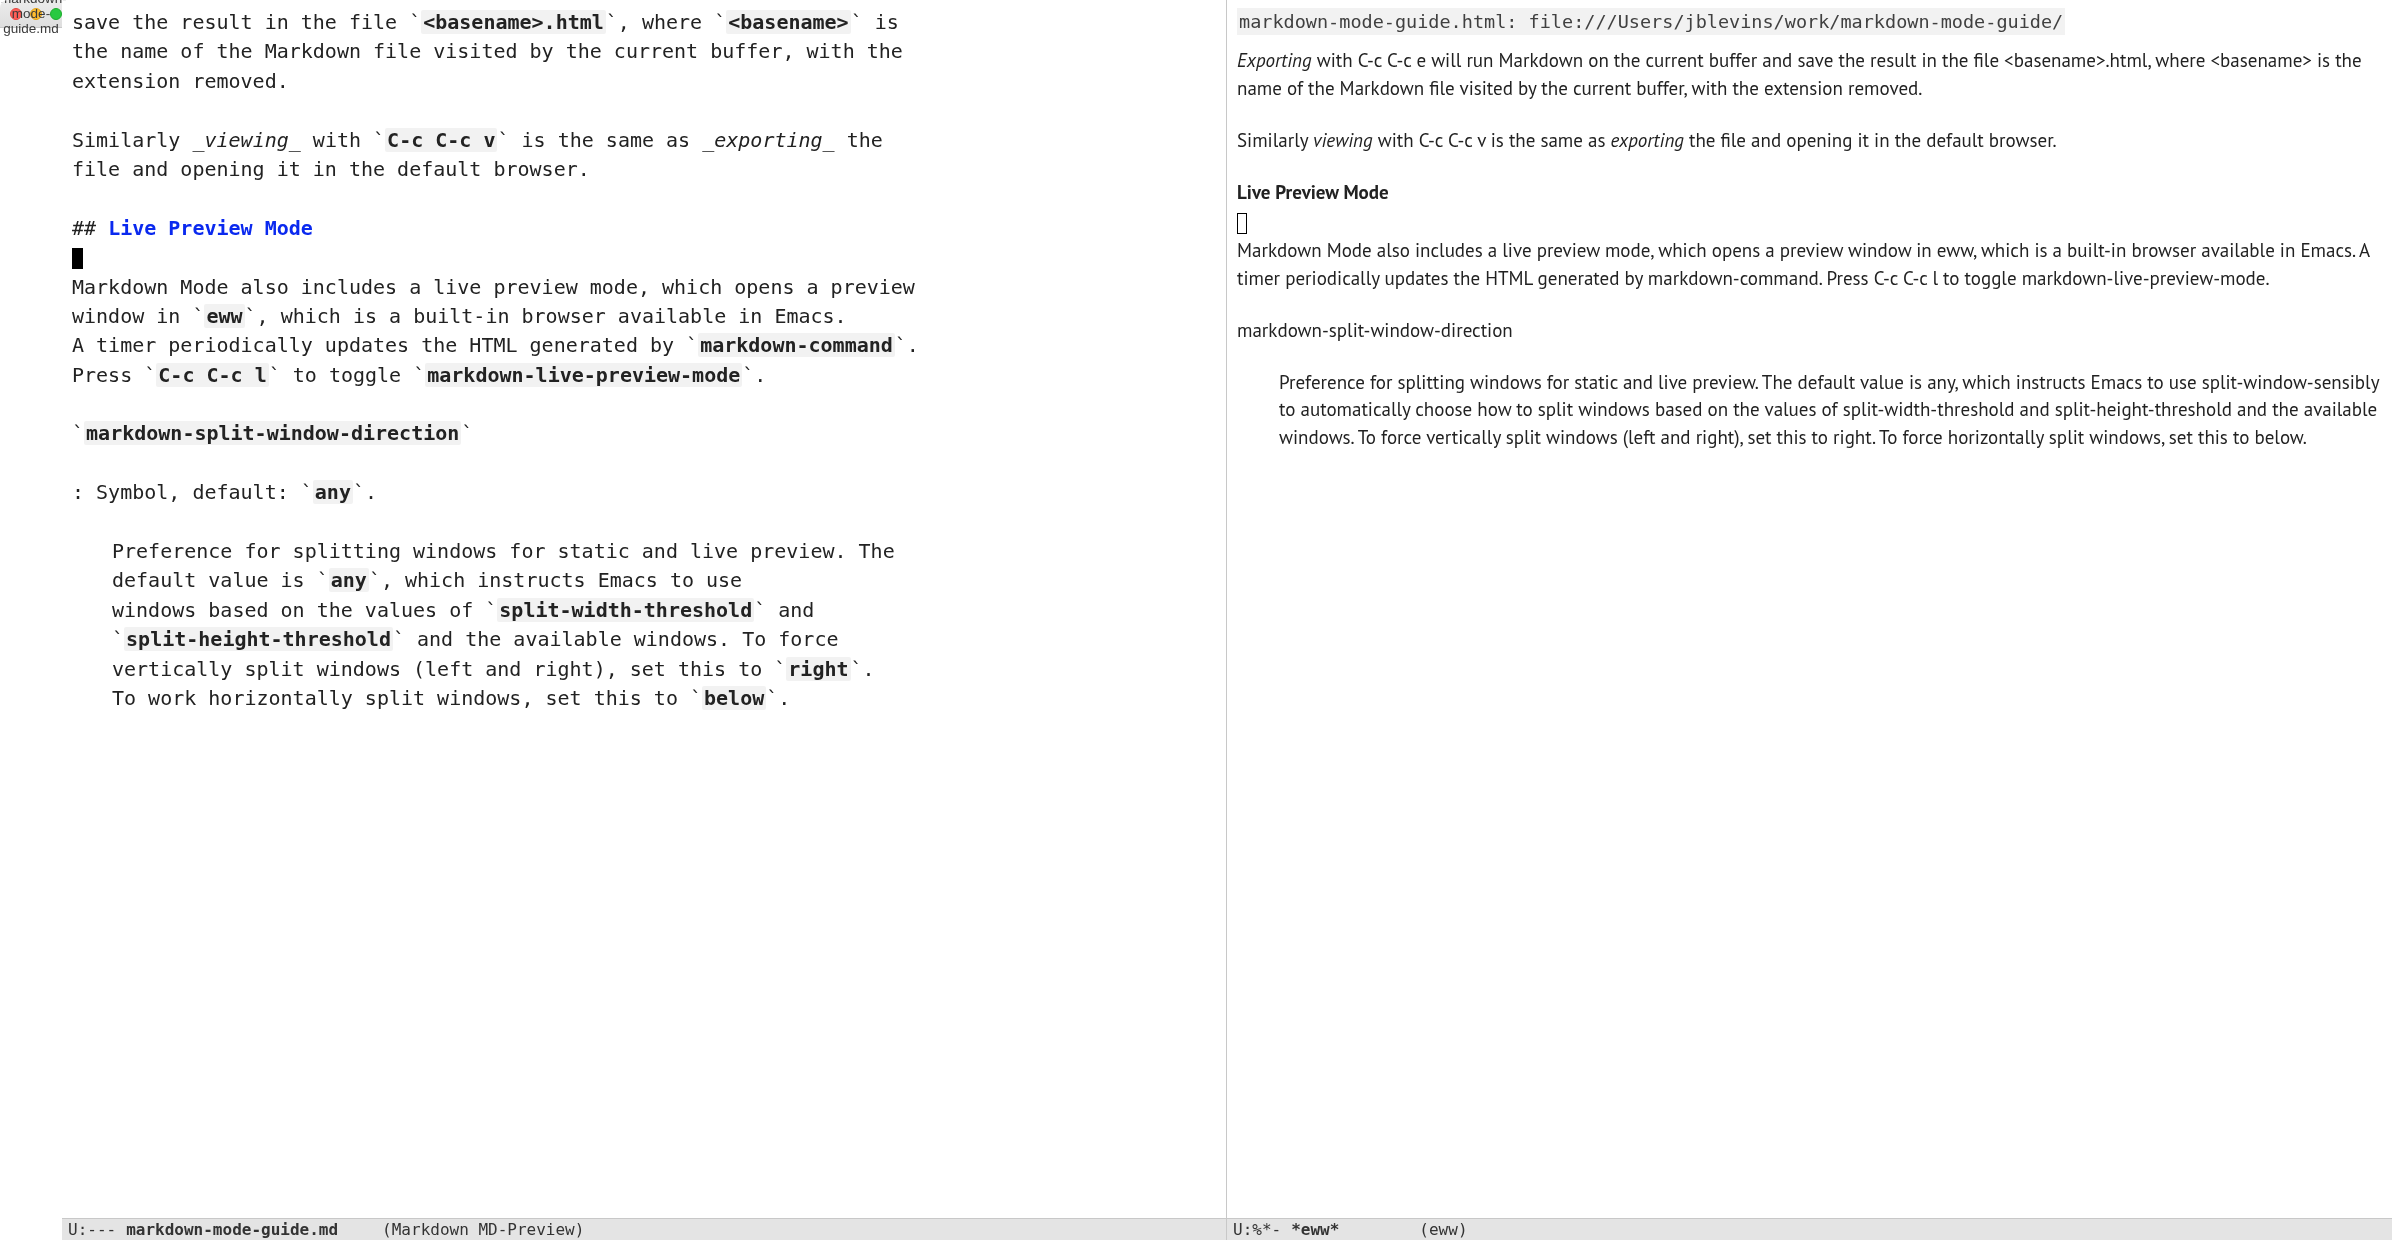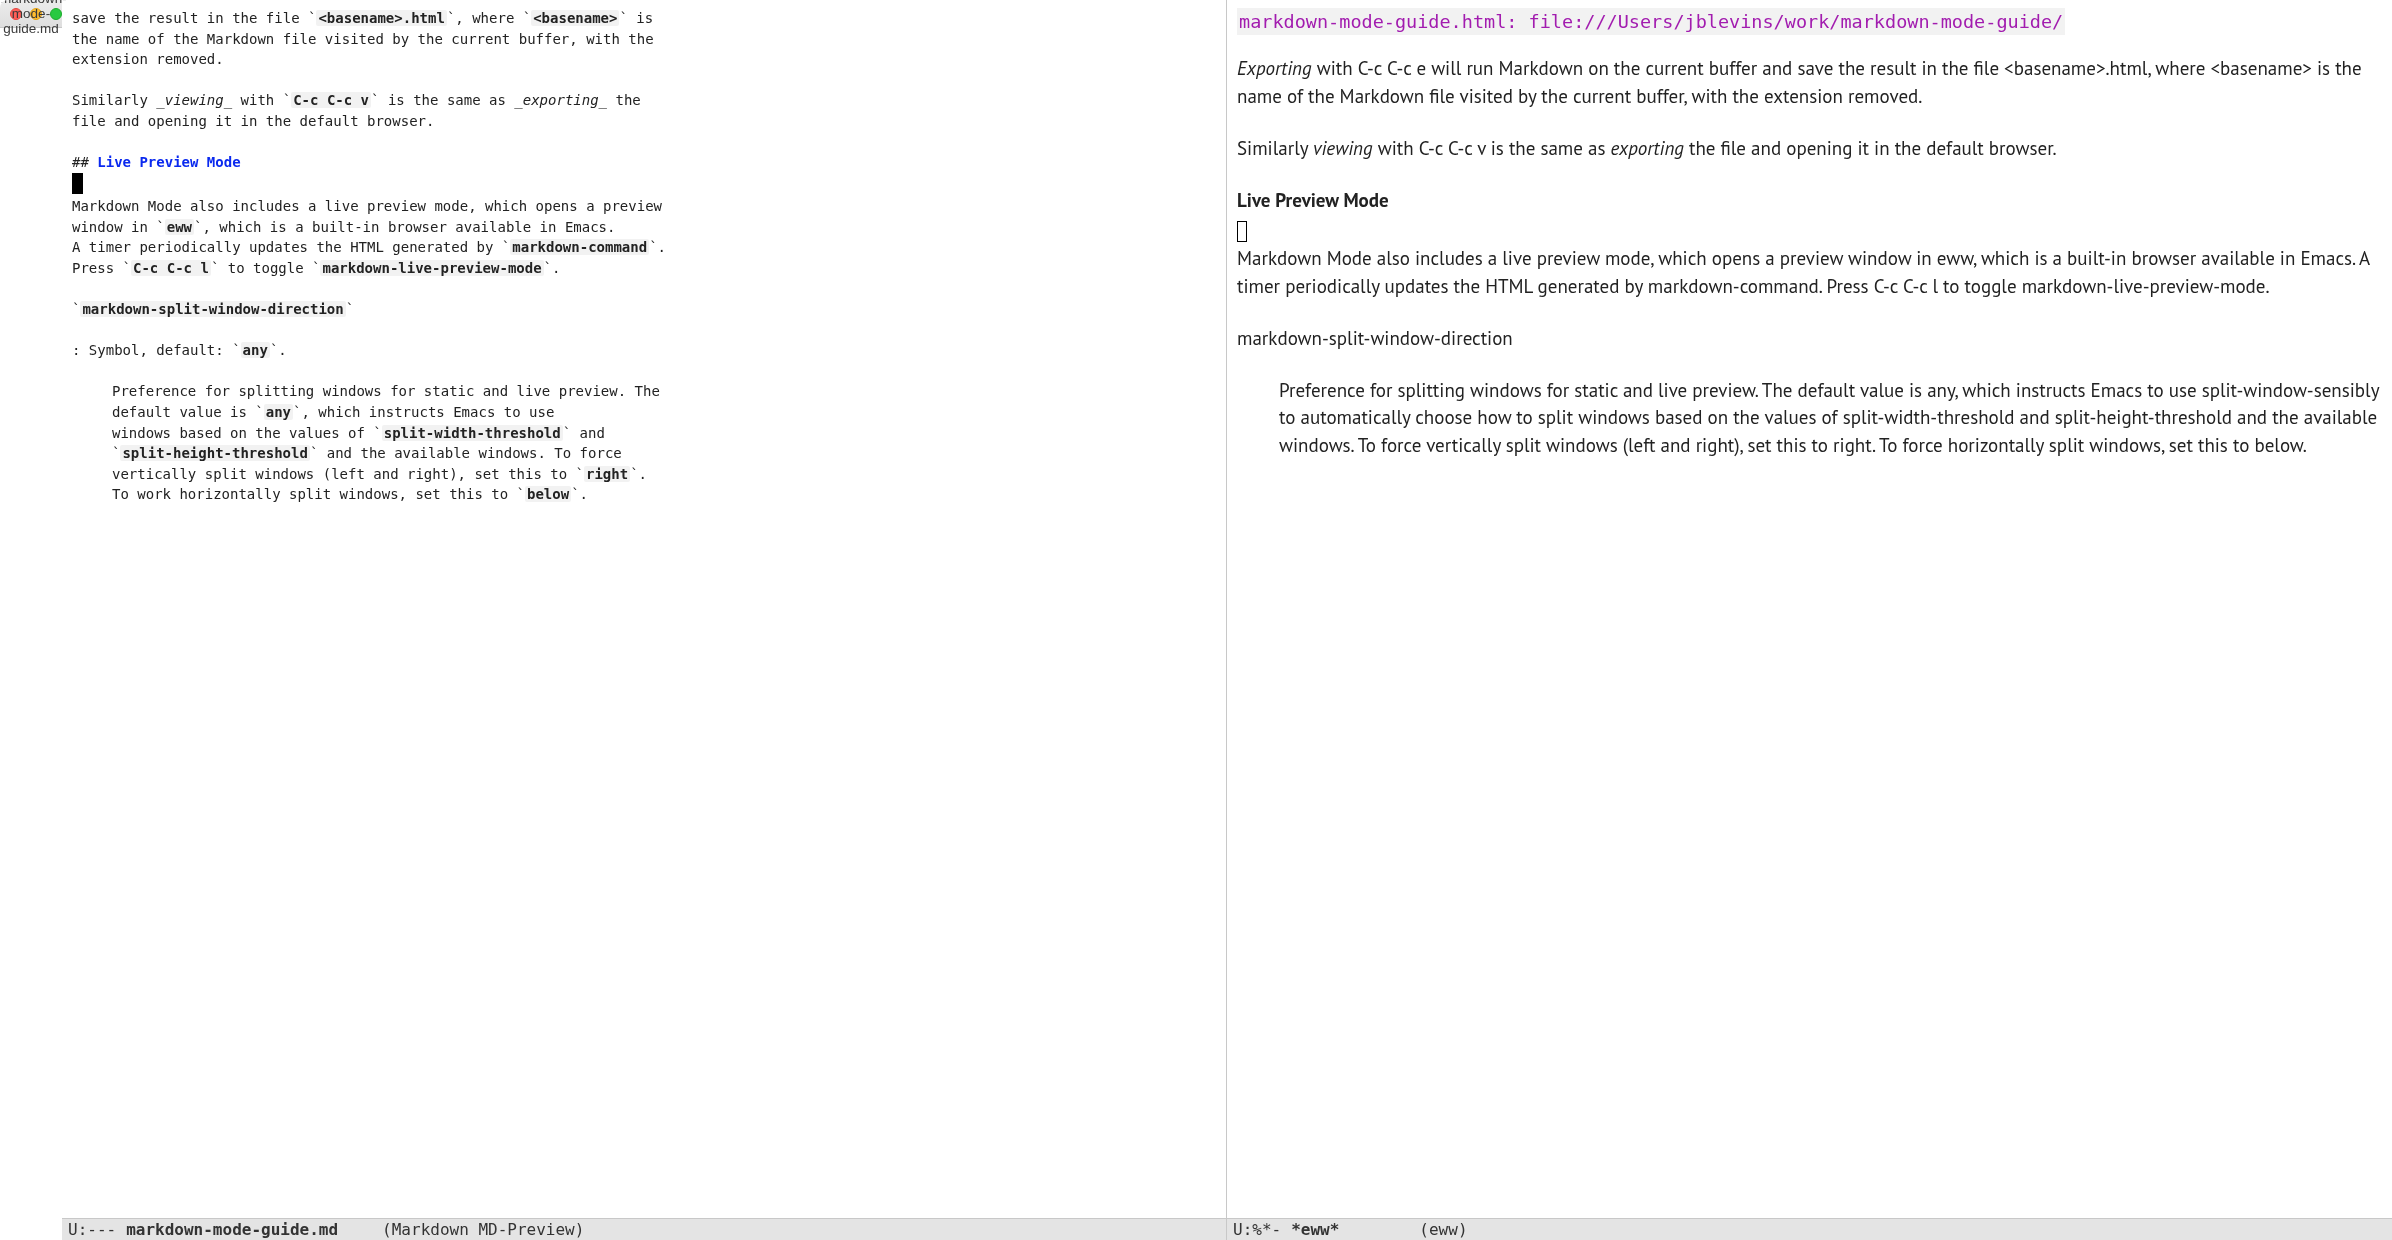--- a/index.html
+++ b/index.html
@@ -53,21 +53,21 @@
     width: 50%;
     display: flex;
     flex-direction: column;
     min-height: 0;
   }
   .pane.left { border-right: 1px solid #c8c8c8; }
   .buffer {
     flex: 1;
     overflow: hidden;
     padding: 8px 10px 8px 10px;
-    font-size: 14px;
+    font-size: 20px;
     line-height: 1.47;
   }
   .buffer.left-md {
     font-family: "Menlo","Consolas",monospace;
     color: #222;
   }
   .buffer.right-preview {
     font-family: "PT Sans","Helvetica Neue",sans-serif;
     color: #222;
     font-size: 19px;
@@ -92,24 +92,24 @@
   .md-italic { font-style: italic; }
   .md-hash { color:#222; }
   .md-heading { color:#0a29ef; font-weight: bold; }
   .block-cursor { display:inline-block; width:11px; height:21px; background:#000; vertical-align:text-bottom; }
   .indent { padding-left: 40px; display:block;}
   
   .eww-url {
     font-family: "Menlo","Consolas",monospace;
     font-size: 18.5px;
     background:#f2f2f2;
-    color:#a21caf;
+    color:#404040;
     padding: 0 2px;
     display:inline-block;
-    margin-bottom:20px;
+    margin-bottom:12px;
     white-space: nowrap;
   }
   .pv p { margin-bottom: 24px;}
   .pv .italic { font-style: italic;}
   .pv h2 { font-weight: bold; font-size: 19px; margin-bottom: 2px;}
   .hollow-cursor { display:inline-block; width:10px; height:21px; border:1.5px solid #000; vertical-align:text-bottom;}
   .pv .pindent { padding-left: 42px;}
   .pv .plast { margin-bottom:0; }
 </style>
 </head>

